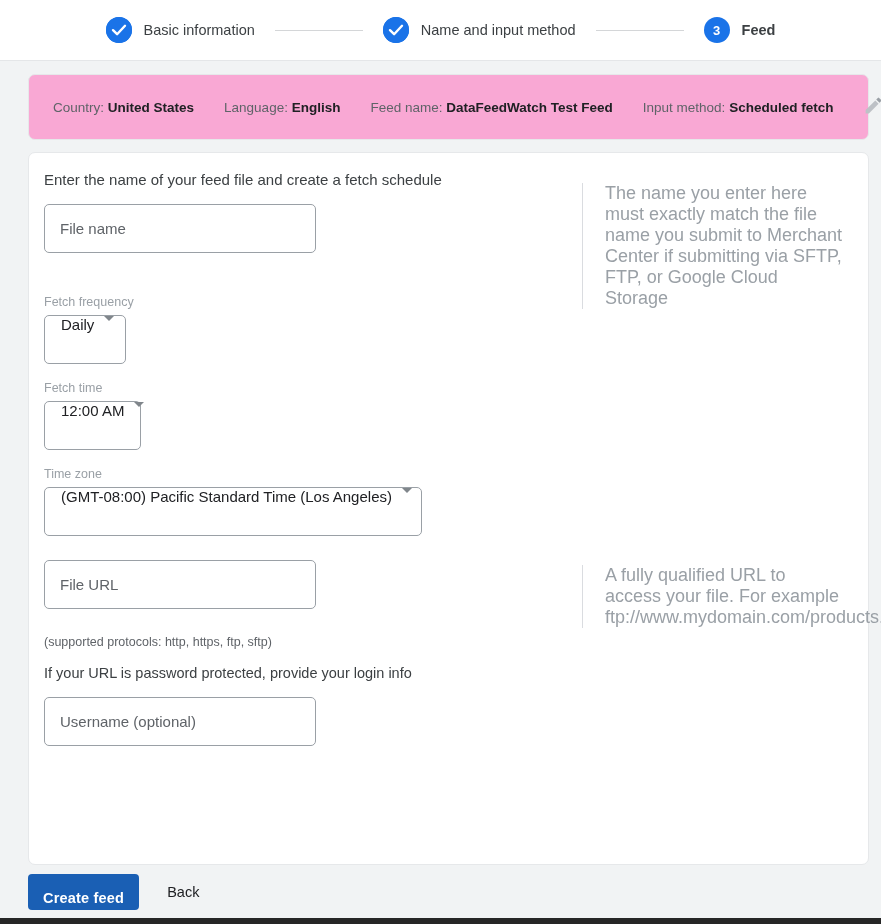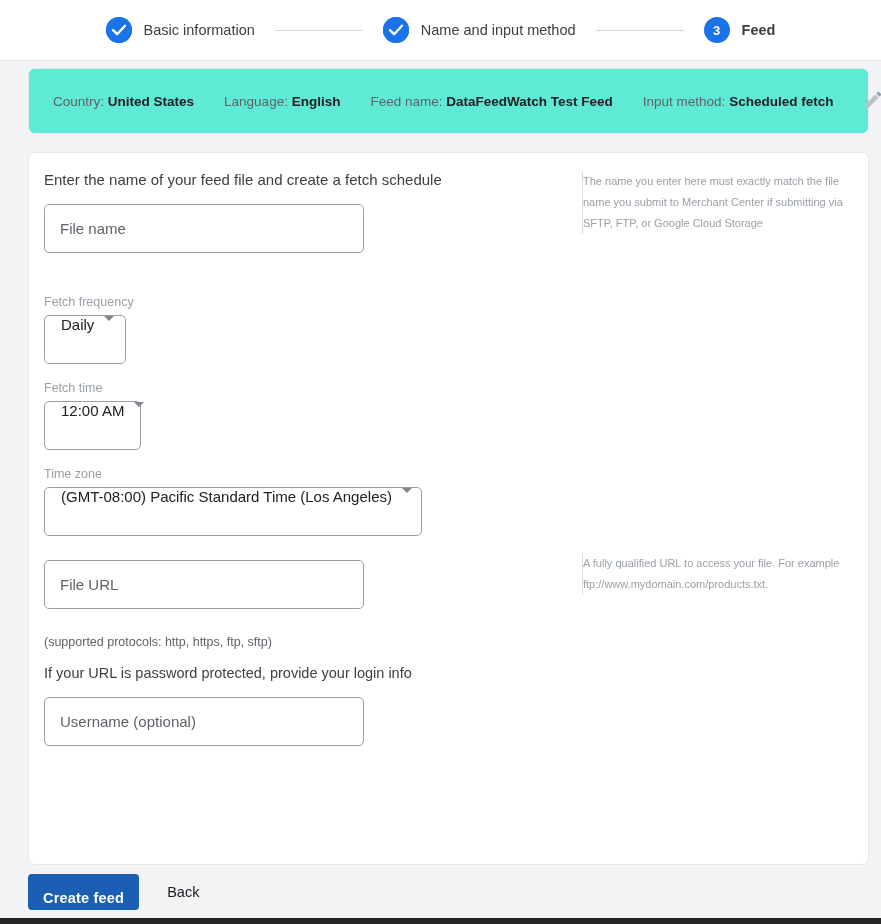--- a/index.html
+++ b/index.html
@@ -50,23 +50,23 @@
     width: 88px;
     height: 1px;
     background: #d4d6d8;
     margin: 0 20px;
     flex: none;
   }
 
   
   .summary-card {
     position: absolute;
-    top: 68px; left: 28px;
+    top: 74px; left: 28px;
     width: 841px; height: 66px;
-    background: #5eead4;
+    background: #f9a8d4;
     border: 1px solid #e6e8ea;
     border-radius: 7px;
     display: flex;
     align-items: center;
     padding: 0 22px 0 24px;
   }
   .summary-items { display: flex; align-items: center; flex: 1; }
   .summary-item {
     font-size: 13.5px;
     color: #5f6368;
@@ -96,40 +96,42 @@
     position: absolute;
     left: 15px; top: 18px;
     font-size: 15px;
     color: #3c4043;
     font-weight: 400;
   }
 
   
   .field-input {
     position: absolute;
-    width: 320px; height: 49px;
+    width: 272px; height: 49px;
     border: 1px solid #9aa0a6;
     border-radius: 5px;
     background: #ffffff;
     font-size: 15px;
     color: #202124;
     padding: 0 15px;
     font-family: "Liberation Sans", sans-serif;
     outline: none;
   }
   .field-input::placeholder { color: #5f6368; opacity: 1; }
 
   
   .hint {
     position: absolute;
     border-left: 1px solid #dadce0;
-    font-size: 11px;
+    padding-left: 22px;
+    font-size: 18px;
     line-height: 21px;
     color: #9aa0a6;
     width: 262px;
+    margin-top: 12px;
   }
 
   
   .sel-label {
     position: absolute;
     font-size: 12.5px;
     color: #9aa0a6;
   }
   .sel-box {
     position: absolute;

